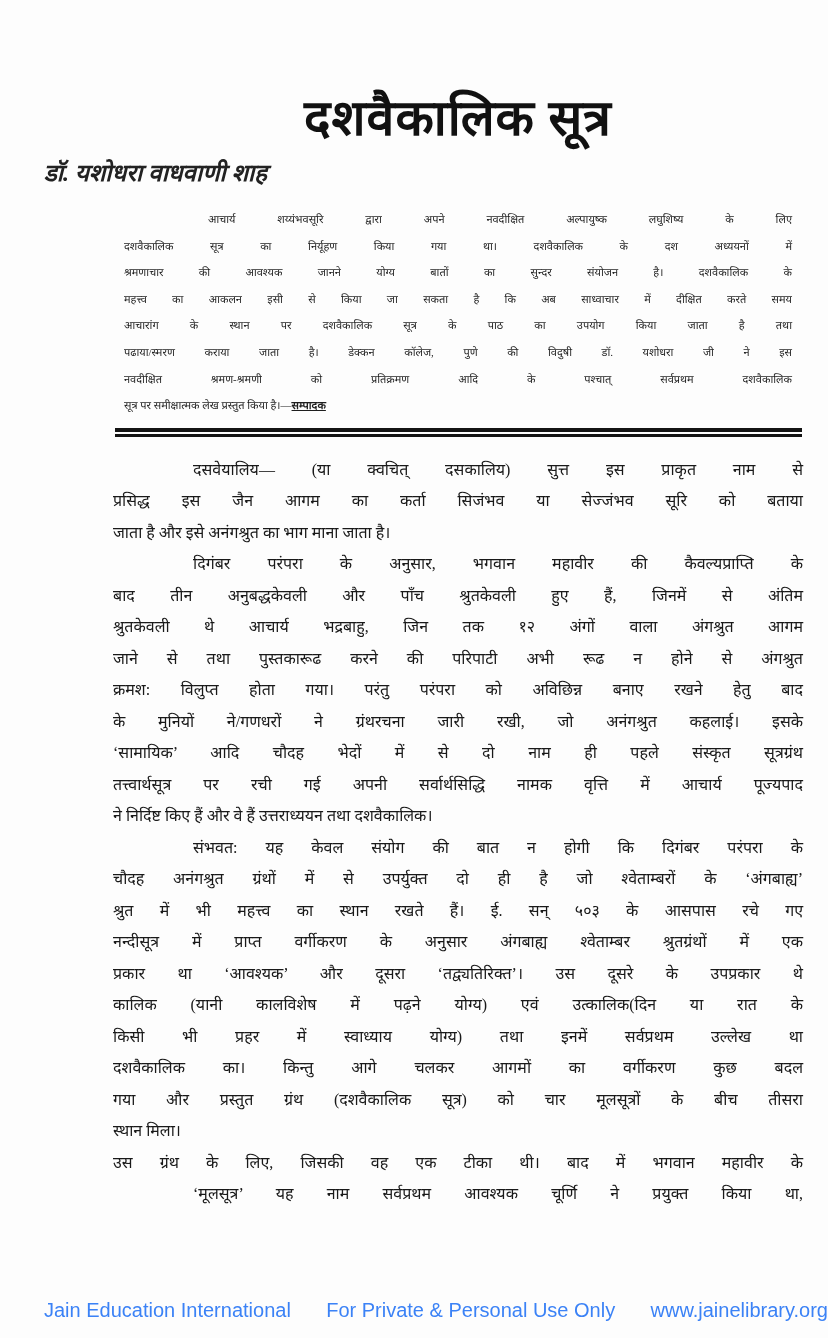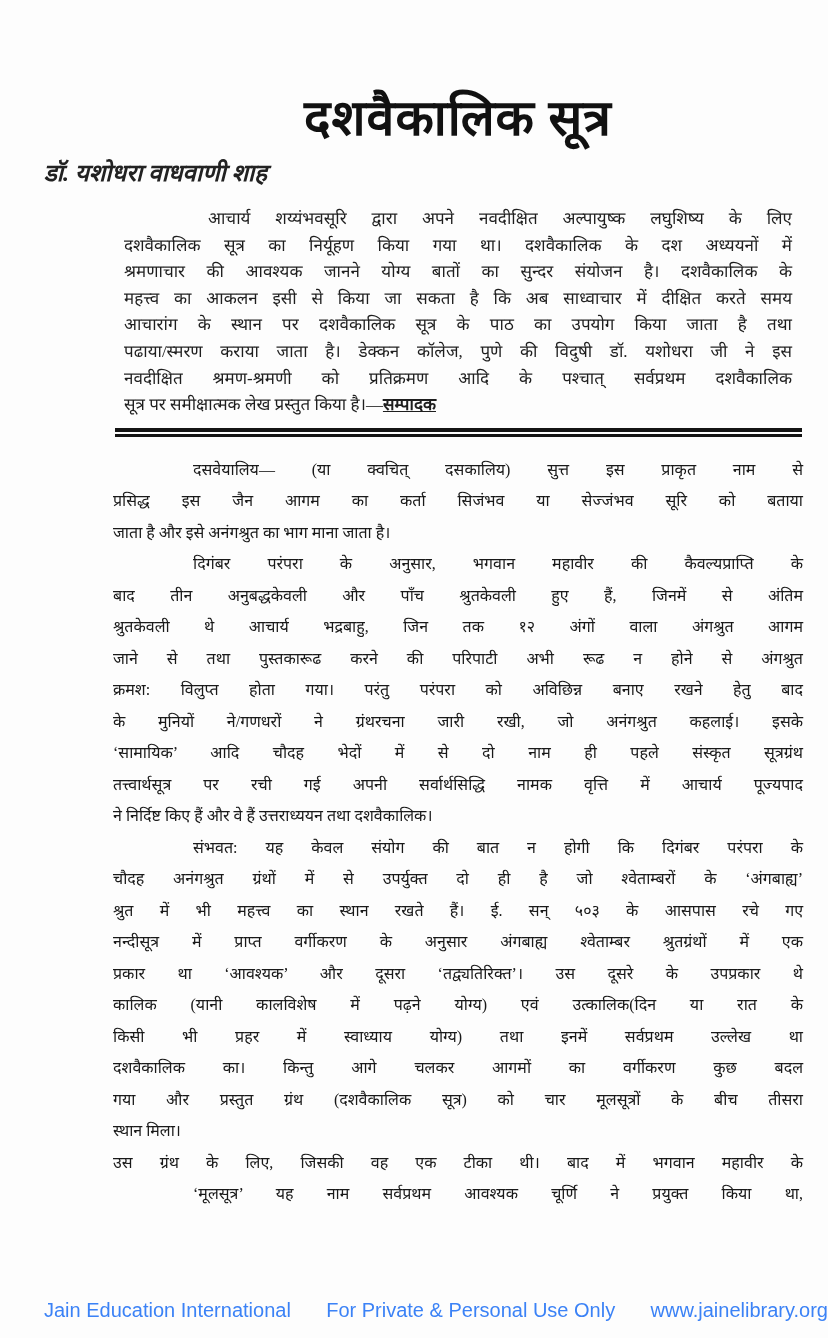--- a/index.html
+++ b/index.html
@@ -26,21 +26,21 @@
     margin-top:4px;
     text-align:left;
     font-size:24px;
     font-weight:bold;
     font-style:italic;
     color:#222;
   }
   .editor-note{
     width:668px;
     margin:18px auto 0 auto;
-    font-size:17px;
+    font-size:11px;
     line-height:26.6px;
     color:#1e1e1e;
   }
   .editor-note .line{
     text-align:justify;
     text-align-last:justify;
   }
   .editor-note .line.first{ text-indent:84px; }
   .editor-note .line.plain{ text-align-last:left; }
   .editor-note .sig{ font-weight:bold;text-decoration:underline; }

